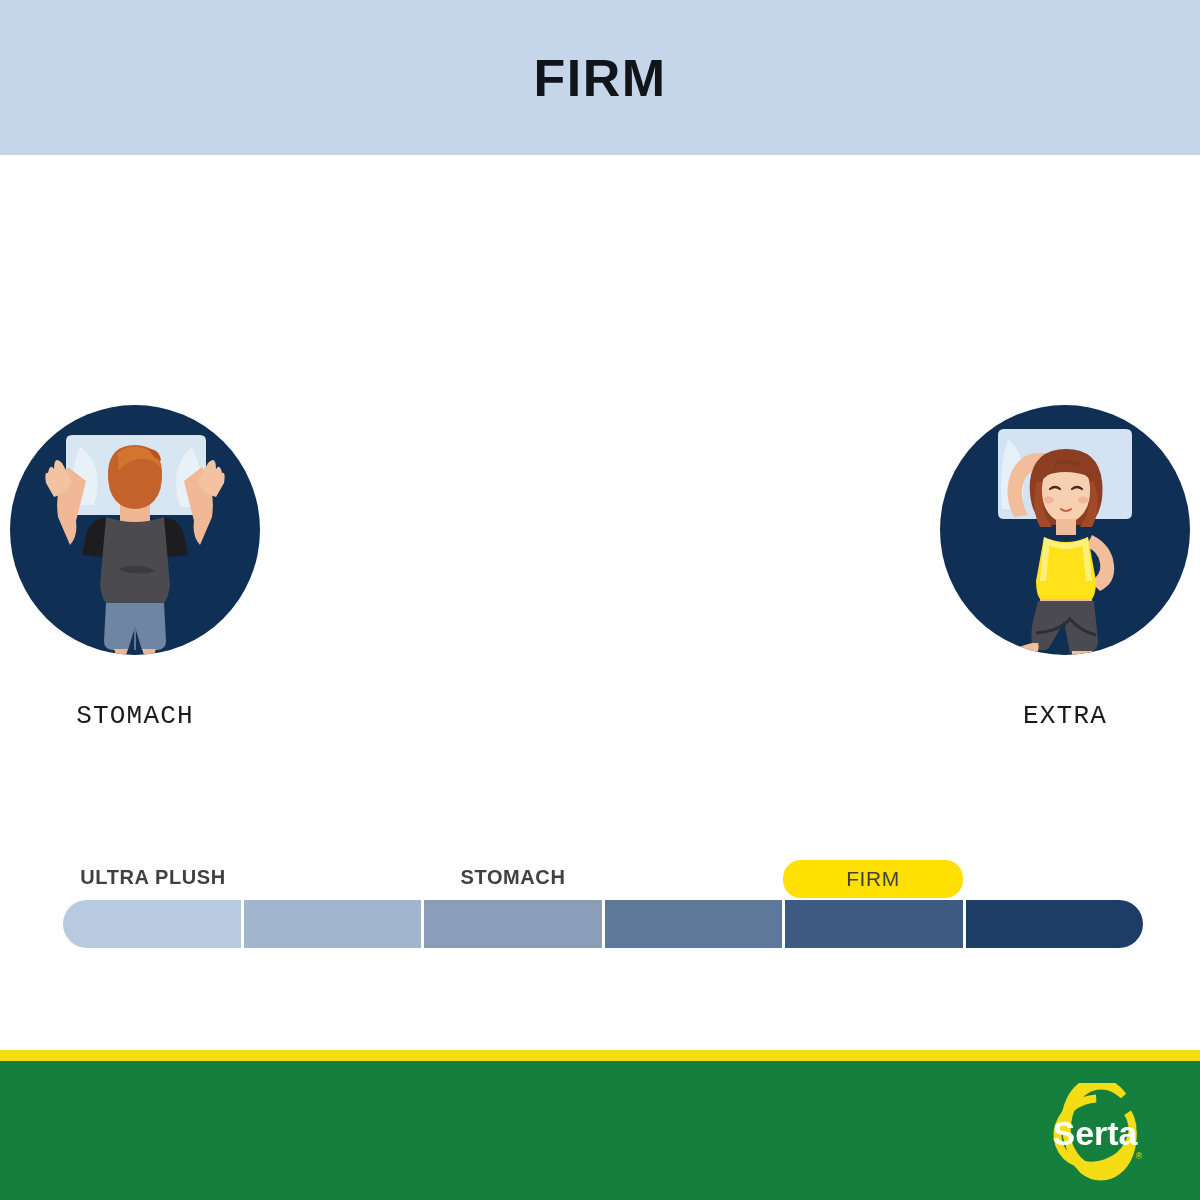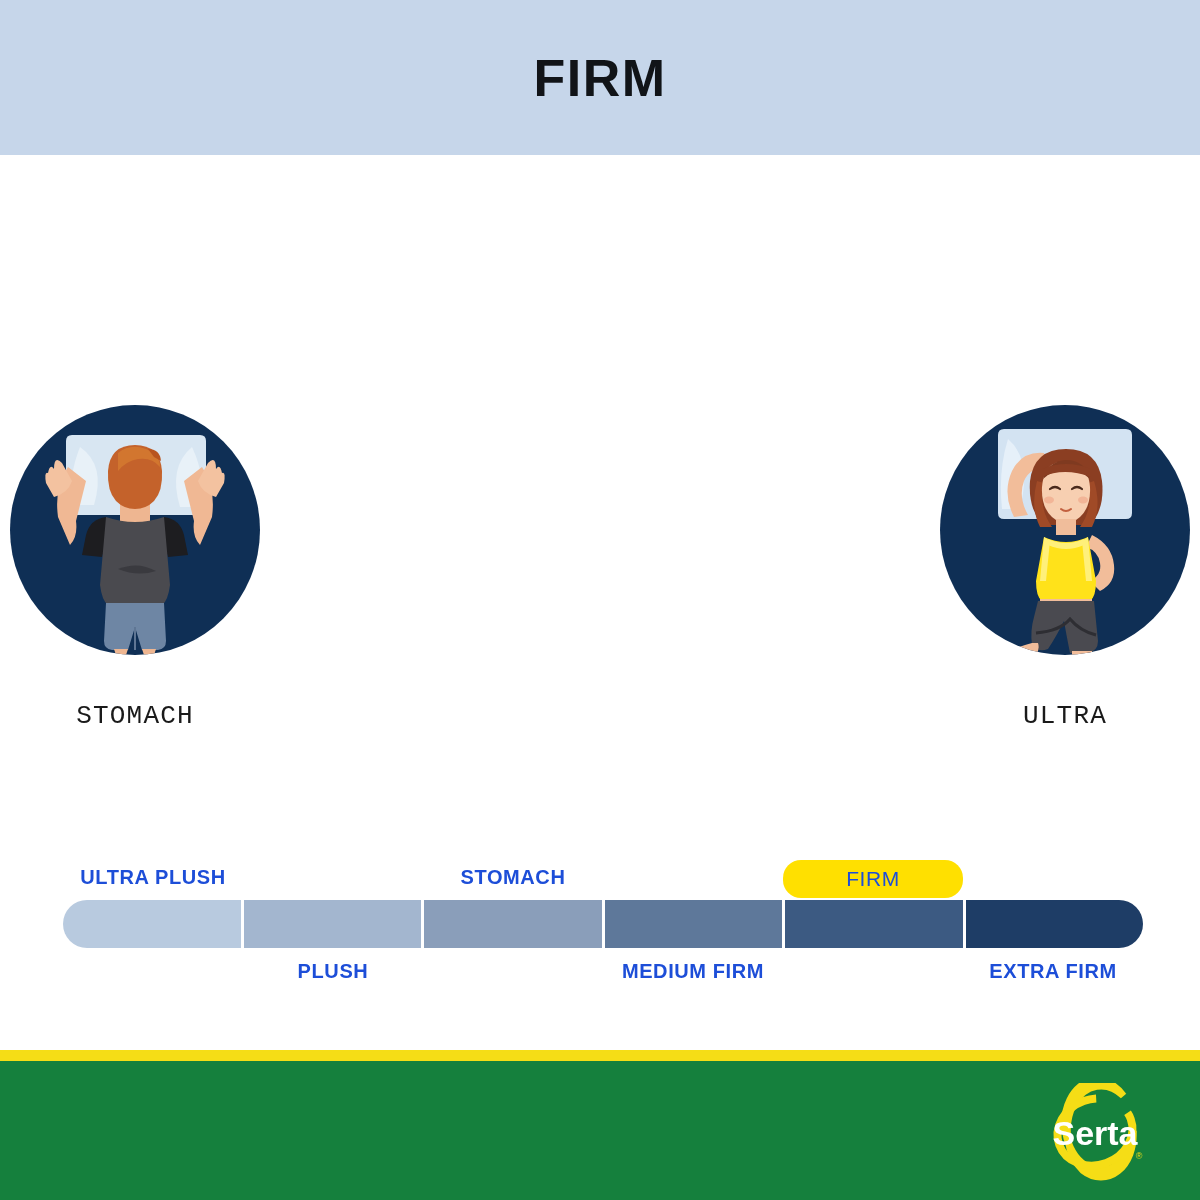--- a/index.html
+++ b/index.html
@@ -55,21 +55,21 @@
   }
   .scale-labels-top{
     position:relative;height:34px;
   }
   .scale-labels-bottom{
     position:relative;height:40px;margin-top:12px;
   }
   .scale-label{
     position:absolute;top:0;width:240px;margin-left:-120px;
     text-align:center;font-size:20px;font-weight:bold;
-    color:#1d4ed8;letter-spacing:0.6px;white-space:nowrap;
+    color:#404040;letter-spacing:0.6px;white-space:nowrap;
   }
   .scale-label.pill{
     width:180px;margin-left:-90px;
     background:#ffe000;border-radius:18px;
     padding:7px 0;top:-6px;font-weight:normal;font-size:21px;
   }
   .bar{
     position:relative;height:48px;width:1080px;
     display:flex;
   }
@@ -183,21 +183,21 @@
 
           <path d="M100 194 H152 V200 H100 Z" fill="#f2bd9a"></path>
 
           <path d="M98 196 H154 L158 236 Q158 246 148 248 L130 248 Q126 228 124 216 Q116 232 108 244 Q98 248 92 240 Q90 226 94 212 Z" fill="#4a4a50"></path>
           <path d="M96 228 Q120 226 130 214 Q140 226 156 230" stroke="#2e2e33" stroke-width="3" fill="none"></path>
 
           <path d="M92 238 Q70 244 60 250 L96 250 Q100 244 98 238 Z" fill="#f2bd9a"></path>
           <path d="M132 246 L152 246 L152 250 L132 250 Z" fill="#f2bd9a"></path>
         </svg>
       </div>
-      <div class="position-label">ULTRA</div>
+      <div class="position-label">EXTRA</div>
     </div>
 
   </div>
 
   <div class="scale">
 
     <div class="scale-labels-top">
       <div class="scale-label" style="left:90px;">ULTRA PLUSH</div>
       <div class="scale-label" style="left:450px;">STOMACH</div>
       <div class="scale-label pill" style="left: 810px; background: rgb(255, 224, 0);">FIRM</div>
@@ -205,25 +205,20 @@
 
     <div class="bar">
       <div class="seg" style="background: rgb(184, 202, 223);"></div>
       <div class="seg" style="background: rgb(163, 182, 207);"></div>
       <div class="seg" style="background: rgb(138, 158, 186);"></div>
       <div class="seg" style="background: rgb(94, 120, 154);"></div>
       <div class="seg" style="background: rgb(60, 90, 130);"></div>
       <div class="seg" style="background: rgb(30, 61, 102);"></div>
     </div>
 
-    <div class="scale-labels-bottom">
-      <div class="scale-label" style="left:270px;">PLUSH</div>
-      <div class="scale-label" style="left:630px;">MEDIUM FIRM</div>
-      <div class="scale-label" style="left:990px;">EXTRA FIRM</div>
-    </div>
 
   </div>
 
   <div class="footer-stripe" style="background: rgb(245, 221, 22);"></div>
   <div class="footer" style="background: #15803d;">
     <div class="logo">
       <svg viewBox="0 0 120 98" width="120" height="98" aria-hidden="true">
 
         <path d="M92 16 A34 45 0 1 0 98 52 A34 45 0 0 1 44 86 A34 45 0 0 1 92 16 Z" fill="none" stroke="#f5dd16" stroke-width="7" stroke-linecap="round" transform="rotate(-6 60 49)"></path>
         <ellipse cx="60" cy="49" rx="38" ry="33" fill="none" stroke="#f5dd16" stroke-width="8" stroke-dasharray="180 36" transform="rotate(-20 60 49)"></ellipse>

